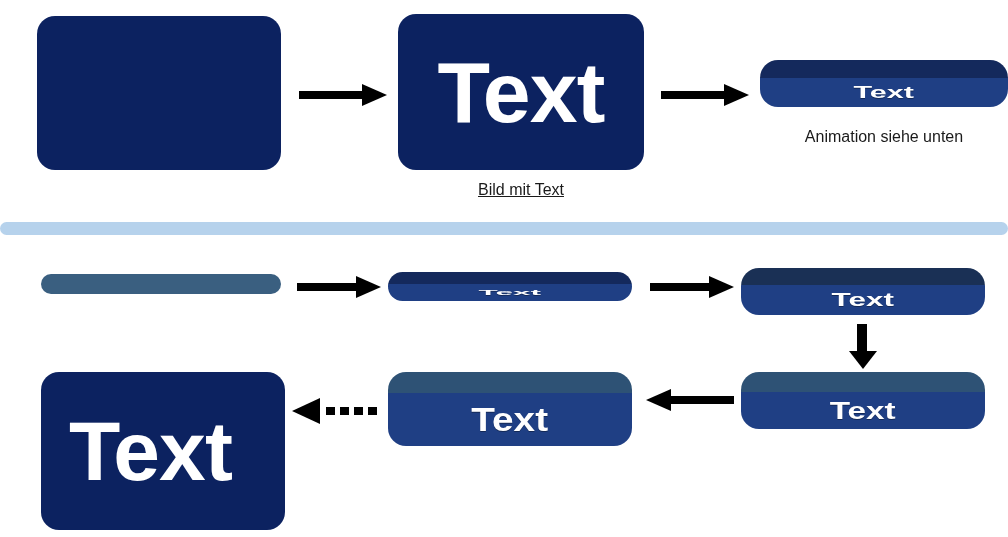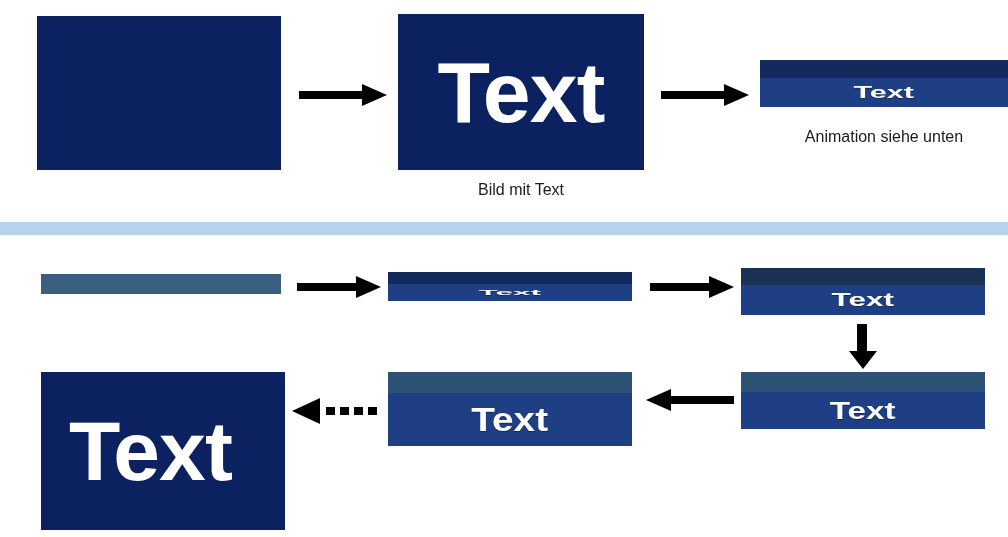--- a/index.html
+++ b/index.html
@@ -15,21 +15,21 @@
     font-family: "Liberation Sans", sans-serif;
     color: #1a1a1a;
   }
 
   .stage {
     position: absolute;
     inset: 0;
   }
 
   
-  .abs { position: absolute; }
+  .abs { position: absolute; border-radius: 18px; }
 
   
   .img-plain {
     background: #0c2260;
     box-shadow: 0 0 0 1px rgba(255,255,255,0);
   }
 
   
   .img-text {
     background: #0c2260;
@@ -104,21 +104,21 @@
         <rect x="0" y="11" width="66" height="8" fill="#000000"></rect>
         <polygon points="63,4 88,15 63,26" fill="#000000"></polygon>
       </g>
     </svg>
   </div>
 
   <div class="abs img-text" style="left:398px; top:14px; width:246px; height:156px;">
     <span class="big-text" style="font-size:86px;">Text</span>
   </div>
 
-  <div class="abs caption" style="left:398px; top:181px; width:246px;">Bild mit Text</div>
+  <div class="abs caption" style="left:398px; top:181px; width:246px;text-decoration:underline;">Bild mit Text</div>
 
   <div class="abs" style="left:661px; top:80px; width:90px; height:30px;">
     <svg width="90" height="30" viewBox="0 0 90 30" aria-hidden="true">
       <g>
         <rect x="0" y="11" width="66" height="8" fill="#000000"></rect>
         <polygon points="63,4 88,15 63,26" fill="#000000"></polygon>
       </g>
     </svg>
   </div>
 

